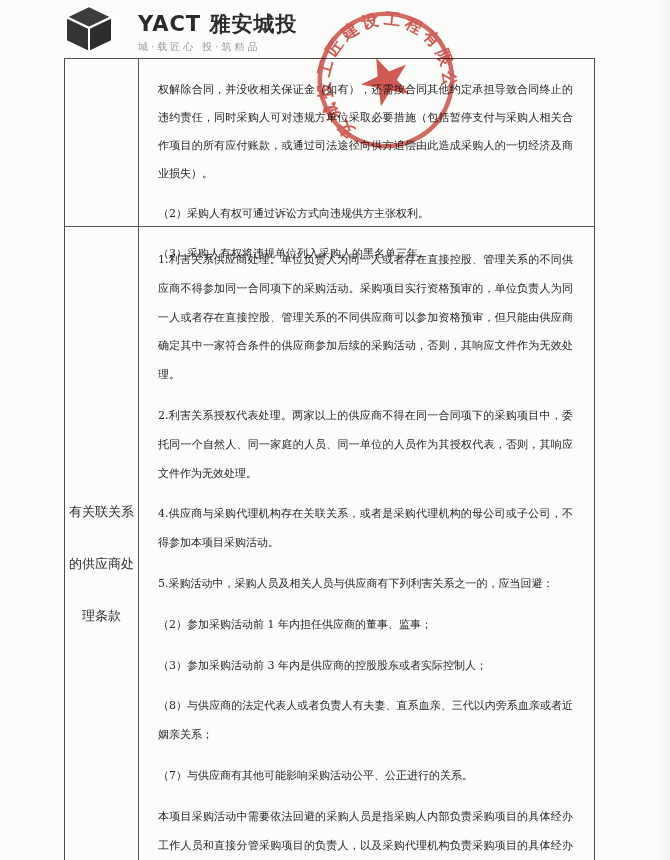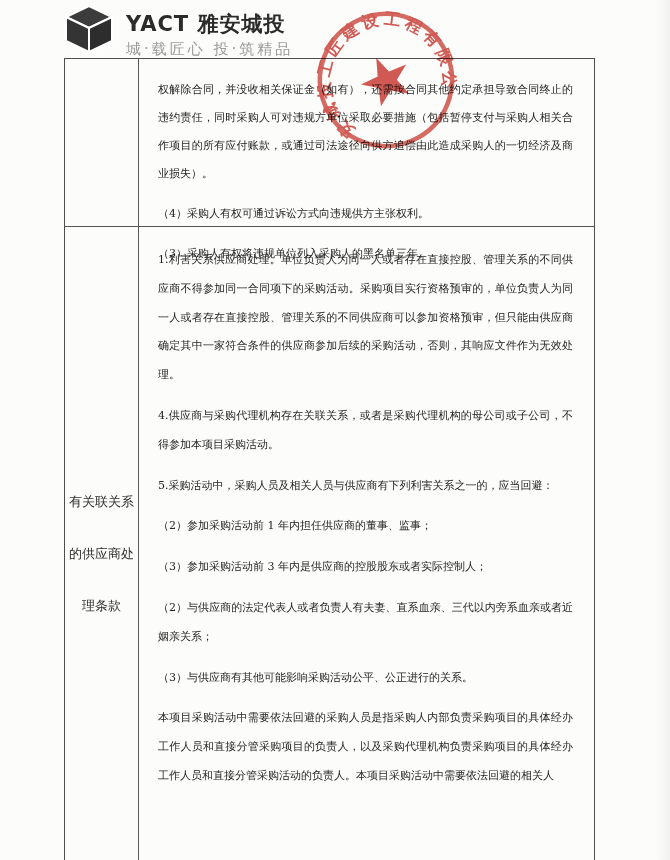--- a/index.html
+++ b/index.html
@@ -3,30 +3,30 @@
 <meta charset="utf-8">
 <style>
   html,body{margin:0;padding:0;}
   body{
     width:670px;height:860px;overflow:hidden;position:relative;
     background:#fcfcfa;
     font-family:"DejaVu Serif","Liberation Serif",serif;
     color:#262626;
   }
   
-  .logo{position:absolute;left:62px;top:4px;display:flex;align-items:flex-start;gap:10px;}
+  .logo{position:absolute;left:62px;top:4px;display:flex;align-items:flex-start;gap:22px;}
   .logo svg{display:block;}
   .brand-text{display:flex;flex-direction:column;margin-top:9px;}
   .brand-name{
     font-family:"DejaVu Sans","Liberation Sans",sans-serif;
     font-weight:bold;font-size:21px;letter-spacing:1px;color:#2b2b2b;line-height:23px;
   }
   .brand-tagline{
     font-family:"DejaVu Sans","Liberation Sans",sans-serif;
-    font-size:15px;color:#9a9a9a;letter-spacing:3px;margin-top:4px;
+    font-size:10px;color:#9a9a9a;letter-spacing:3px;margin-top:4px;
   }
   
   .doc-table{
     position:absolute;left:64px;top:58px;width:529px;height:822px;
     border:1px solid #4d4d4d;
     display:grid;
     grid-template-columns:74px 1fr;
     grid-template-rows:168px 1fr;
     background:transparent;
   }
@@ -67,35 +67,36 @@
     <div class="brand-name">YACT 雅安城投</div>
     <div class="brand-tagline">城·载匠心  投·筑精品</div>
   </div>
 </div>
 
 <div class="doc-table">
   <div class="cell cell-r1l"></div>
   <div class="cell cell-r1r">
 
   <p class="para">权解除合同，并没收相关保证金（如有），还需按合同其他约定承担导致合同终止的违约责任，同时采购人可对违规方单位采取必要措施（包括暂停支付与采购人相关合作项目的所有应付账款，或通过司法途径向供方追偿由此造成采购人的一切经济及商业损失）。</p>
-      <p class="para">（4）采购人有权可通过诉讼方式向违规供方主张权利。</p>
+      <p class="para">（2）采购人有权可通过诉讼方式向违规供方主张权利。</p>
       <p class="para">（3）采购人有权将违规单位列入采购人的黑名单三年。</p>
     </div>
   <div class="cell cell-r2l">
     <div class="row-label">有关联关系的供应商处理条款</div>
   </div>
   <div class="cell cell-r2r">
 
   <p class="para">1.利害关系供应商处理。单位负责人为同一人或者存在直接控股、管理关系的不同供应商不得参加同一合同项下的采购活动。采购项目实行资格预审的，单位负责人为同一人或者存在直接控股、管理关系的不同供应商可以参加资格预审，但只能由供应商确定其中一家符合条件的供应商参加后续的采购活动，否则，其响应文件作为无效处理。</p>
+      <p class="para">2.利害关系授权代表处理。两家以上的供应商不得在同一合同项下的采购项目中，委托同一个自然人、同一家庭的人员、同一单位的人员作为其授权代表，否则，其响应文件作为无效处理。</p>
       <p class="para">4.供应商与采购代理机构存在关联关系，或者是采购代理机构的母公司或子公司，不得参加本项目采购活动。</p>
       <p class="para">5.采购活动中，采购人员及相关人员与供应商有下列利害关系之一的，应当回避：</p>
       <p class="para">（2）参加采购活动前 1 年内担任供应商的董事、监事；</p>
       <p class="para">（3）参加采购活动前 3 年内是供应商的控股股东或者实际控制人；</p>
-      <p class="para">（2）与供应商的法定代表人或者负责人有夫妻、直系血亲、三代以内旁系血亲或者近姻亲关系；</p>
-      <p class="para">（3）与供应商有其他可能影响采购活动公平、公正进行的关系。</p>
+      <p class="para">（8）与供应商的法定代表人或者负责人有夫妻、直系血亲、三代以内旁系血亲或者近姻亲关系；</p>
+      <p class="para">（7）与供应商有其他可能影响采购活动公平、公正进行的关系。</p>
       <p class="para">本项目采购活动中需要依法回避的采购人员是指采购人内部负责采购项目的具体经办工作人员和直接分管采购项目的负责人，以及采购代理机构负责采购项目的具体经办工作人员和直接分管采购活动的负责人。本项目采购活动中需要依法回避的相关人</p>
     </div>
 </div>
 
 <svg class="stamp" viewBox="0 0 150 150" aria-hidden="true">
   <g transform="rotate(-24 75 75)" fill="none">
     <circle cx="75" cy="75" r="66" stroke="#c9362e" stroke-width="4.5" opacity="0.9"></circle>
     <path id="seal-arc" d="M 26,106 A 57,57 0 1 1 124,106" fill="none"></path>
     <text font-size="16.5" font-weight="bold" fill="#c9362e" letter-spacing="4" font-family="'DejaVu Sans',sans-serif">
       <textPath href="#seal-arc" startOffset="50%" text-anchor="middle">雅安城投工匠建设工程有限公司</textPath>

